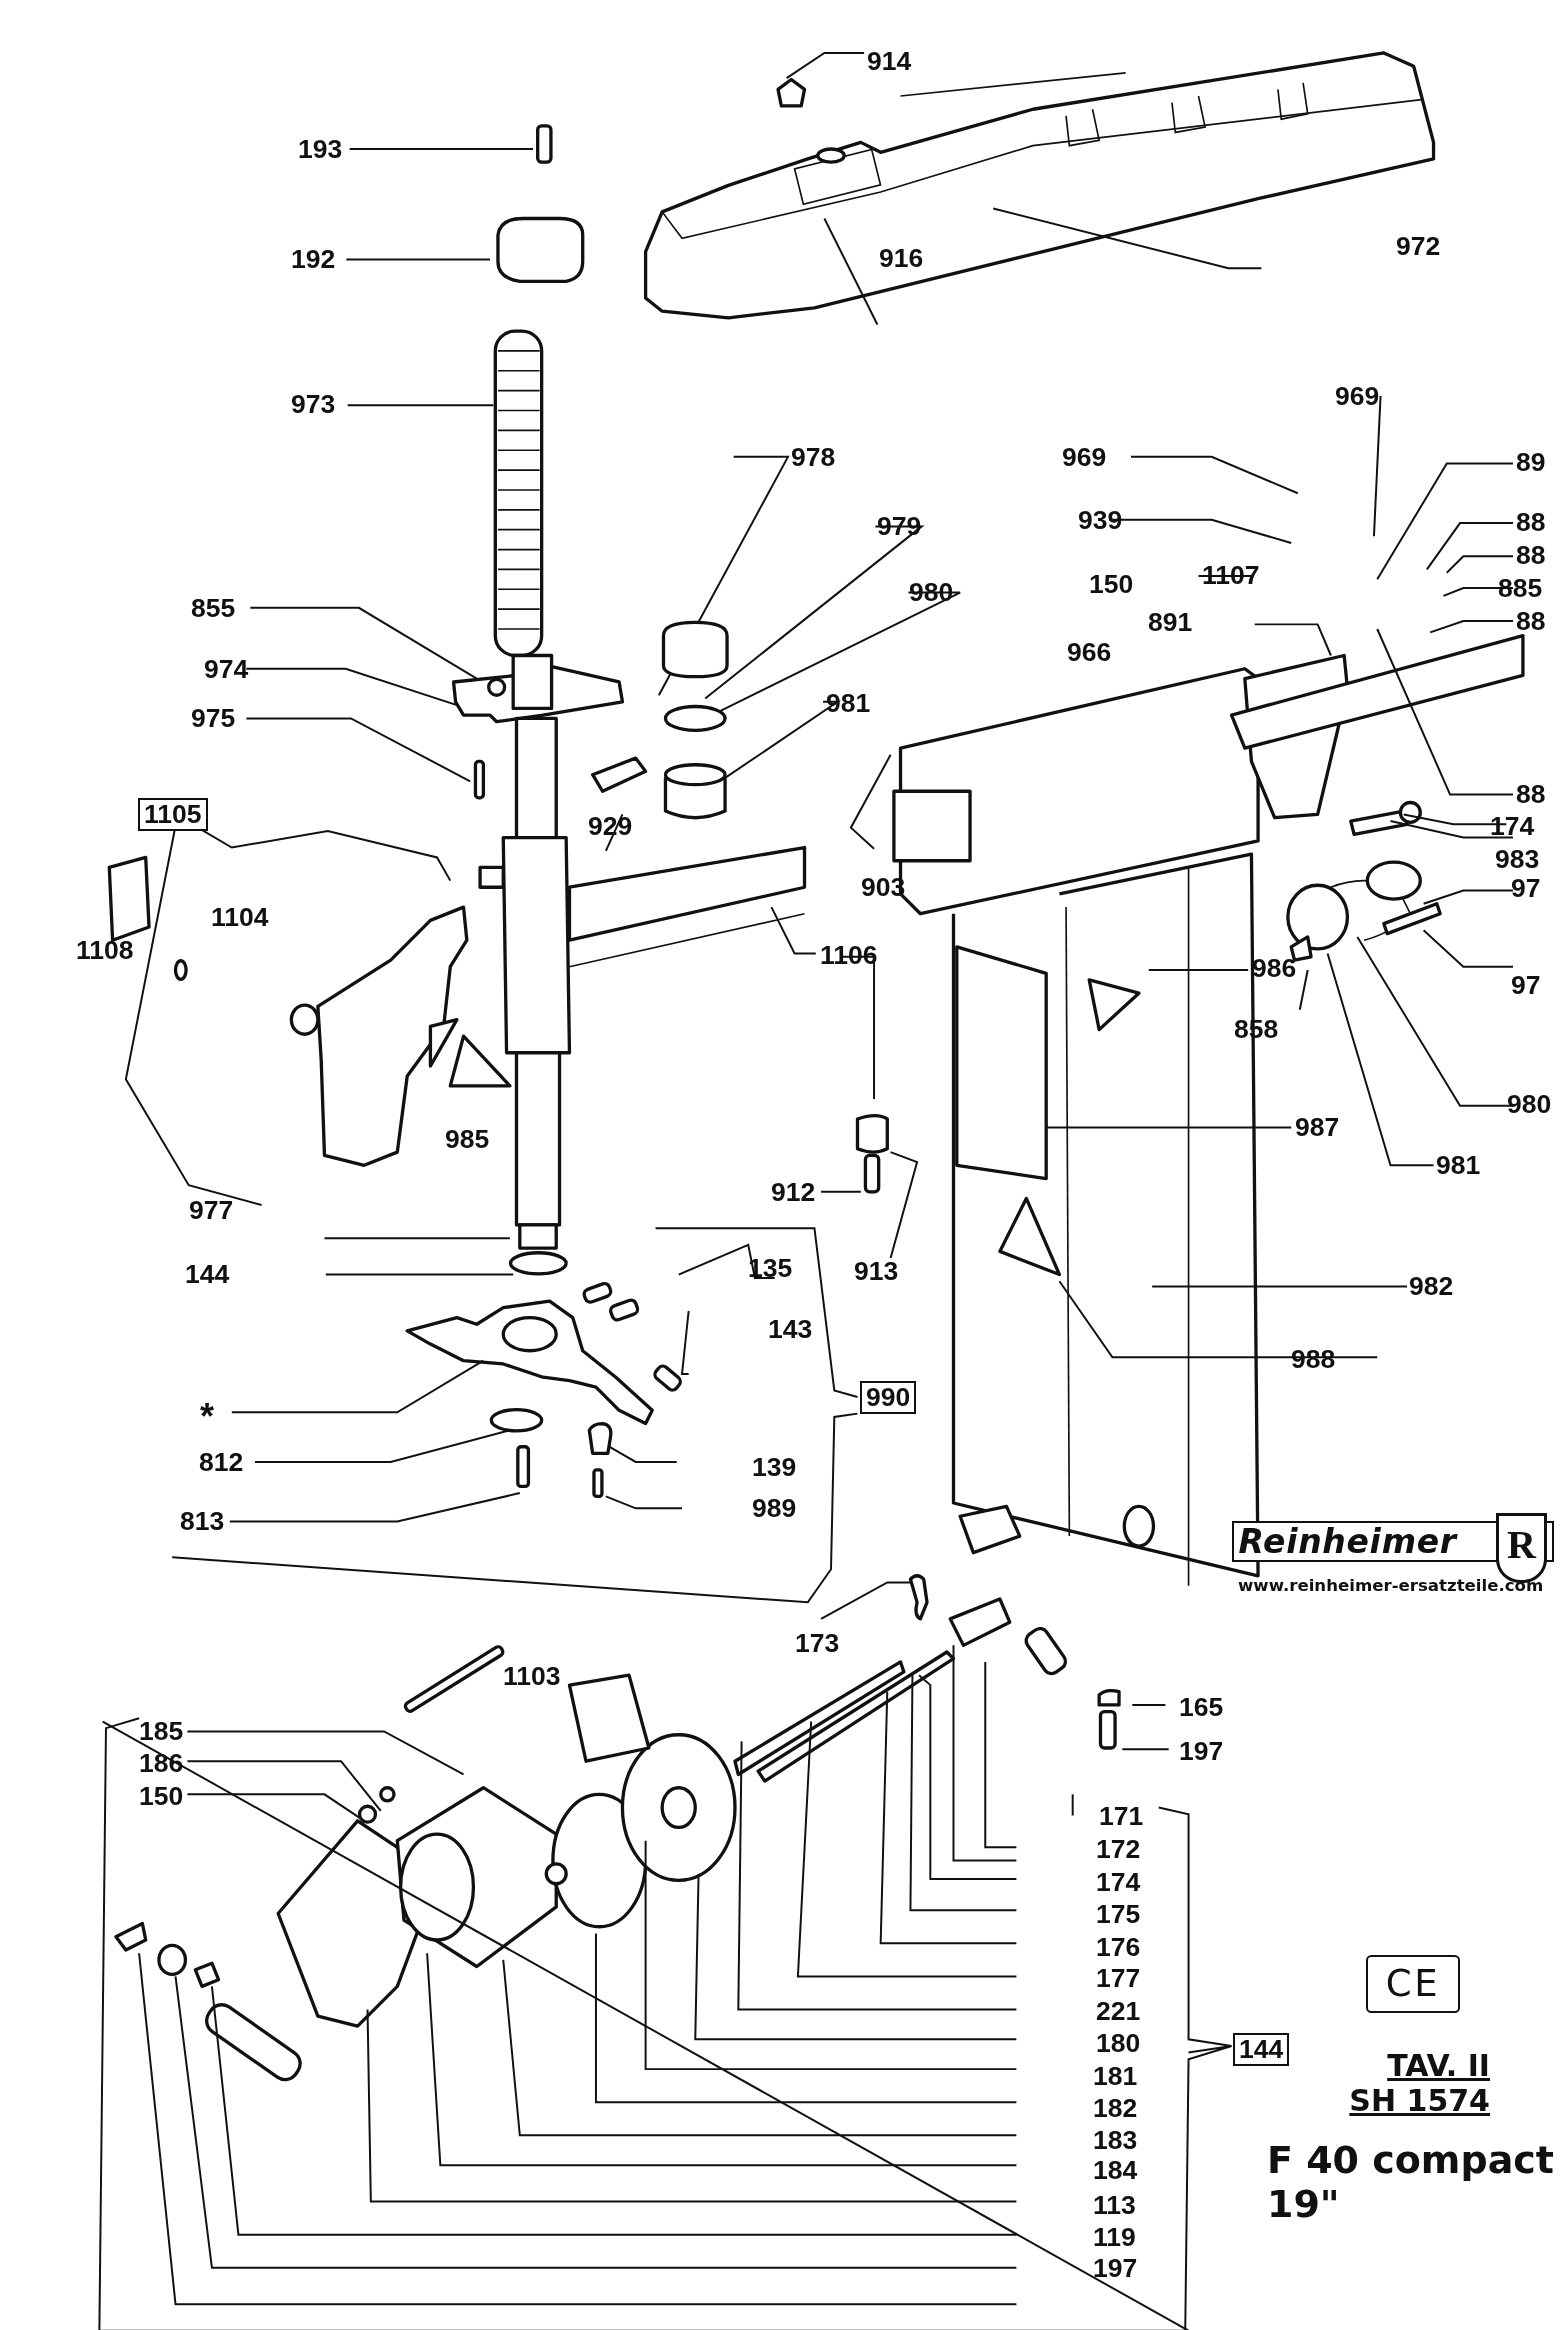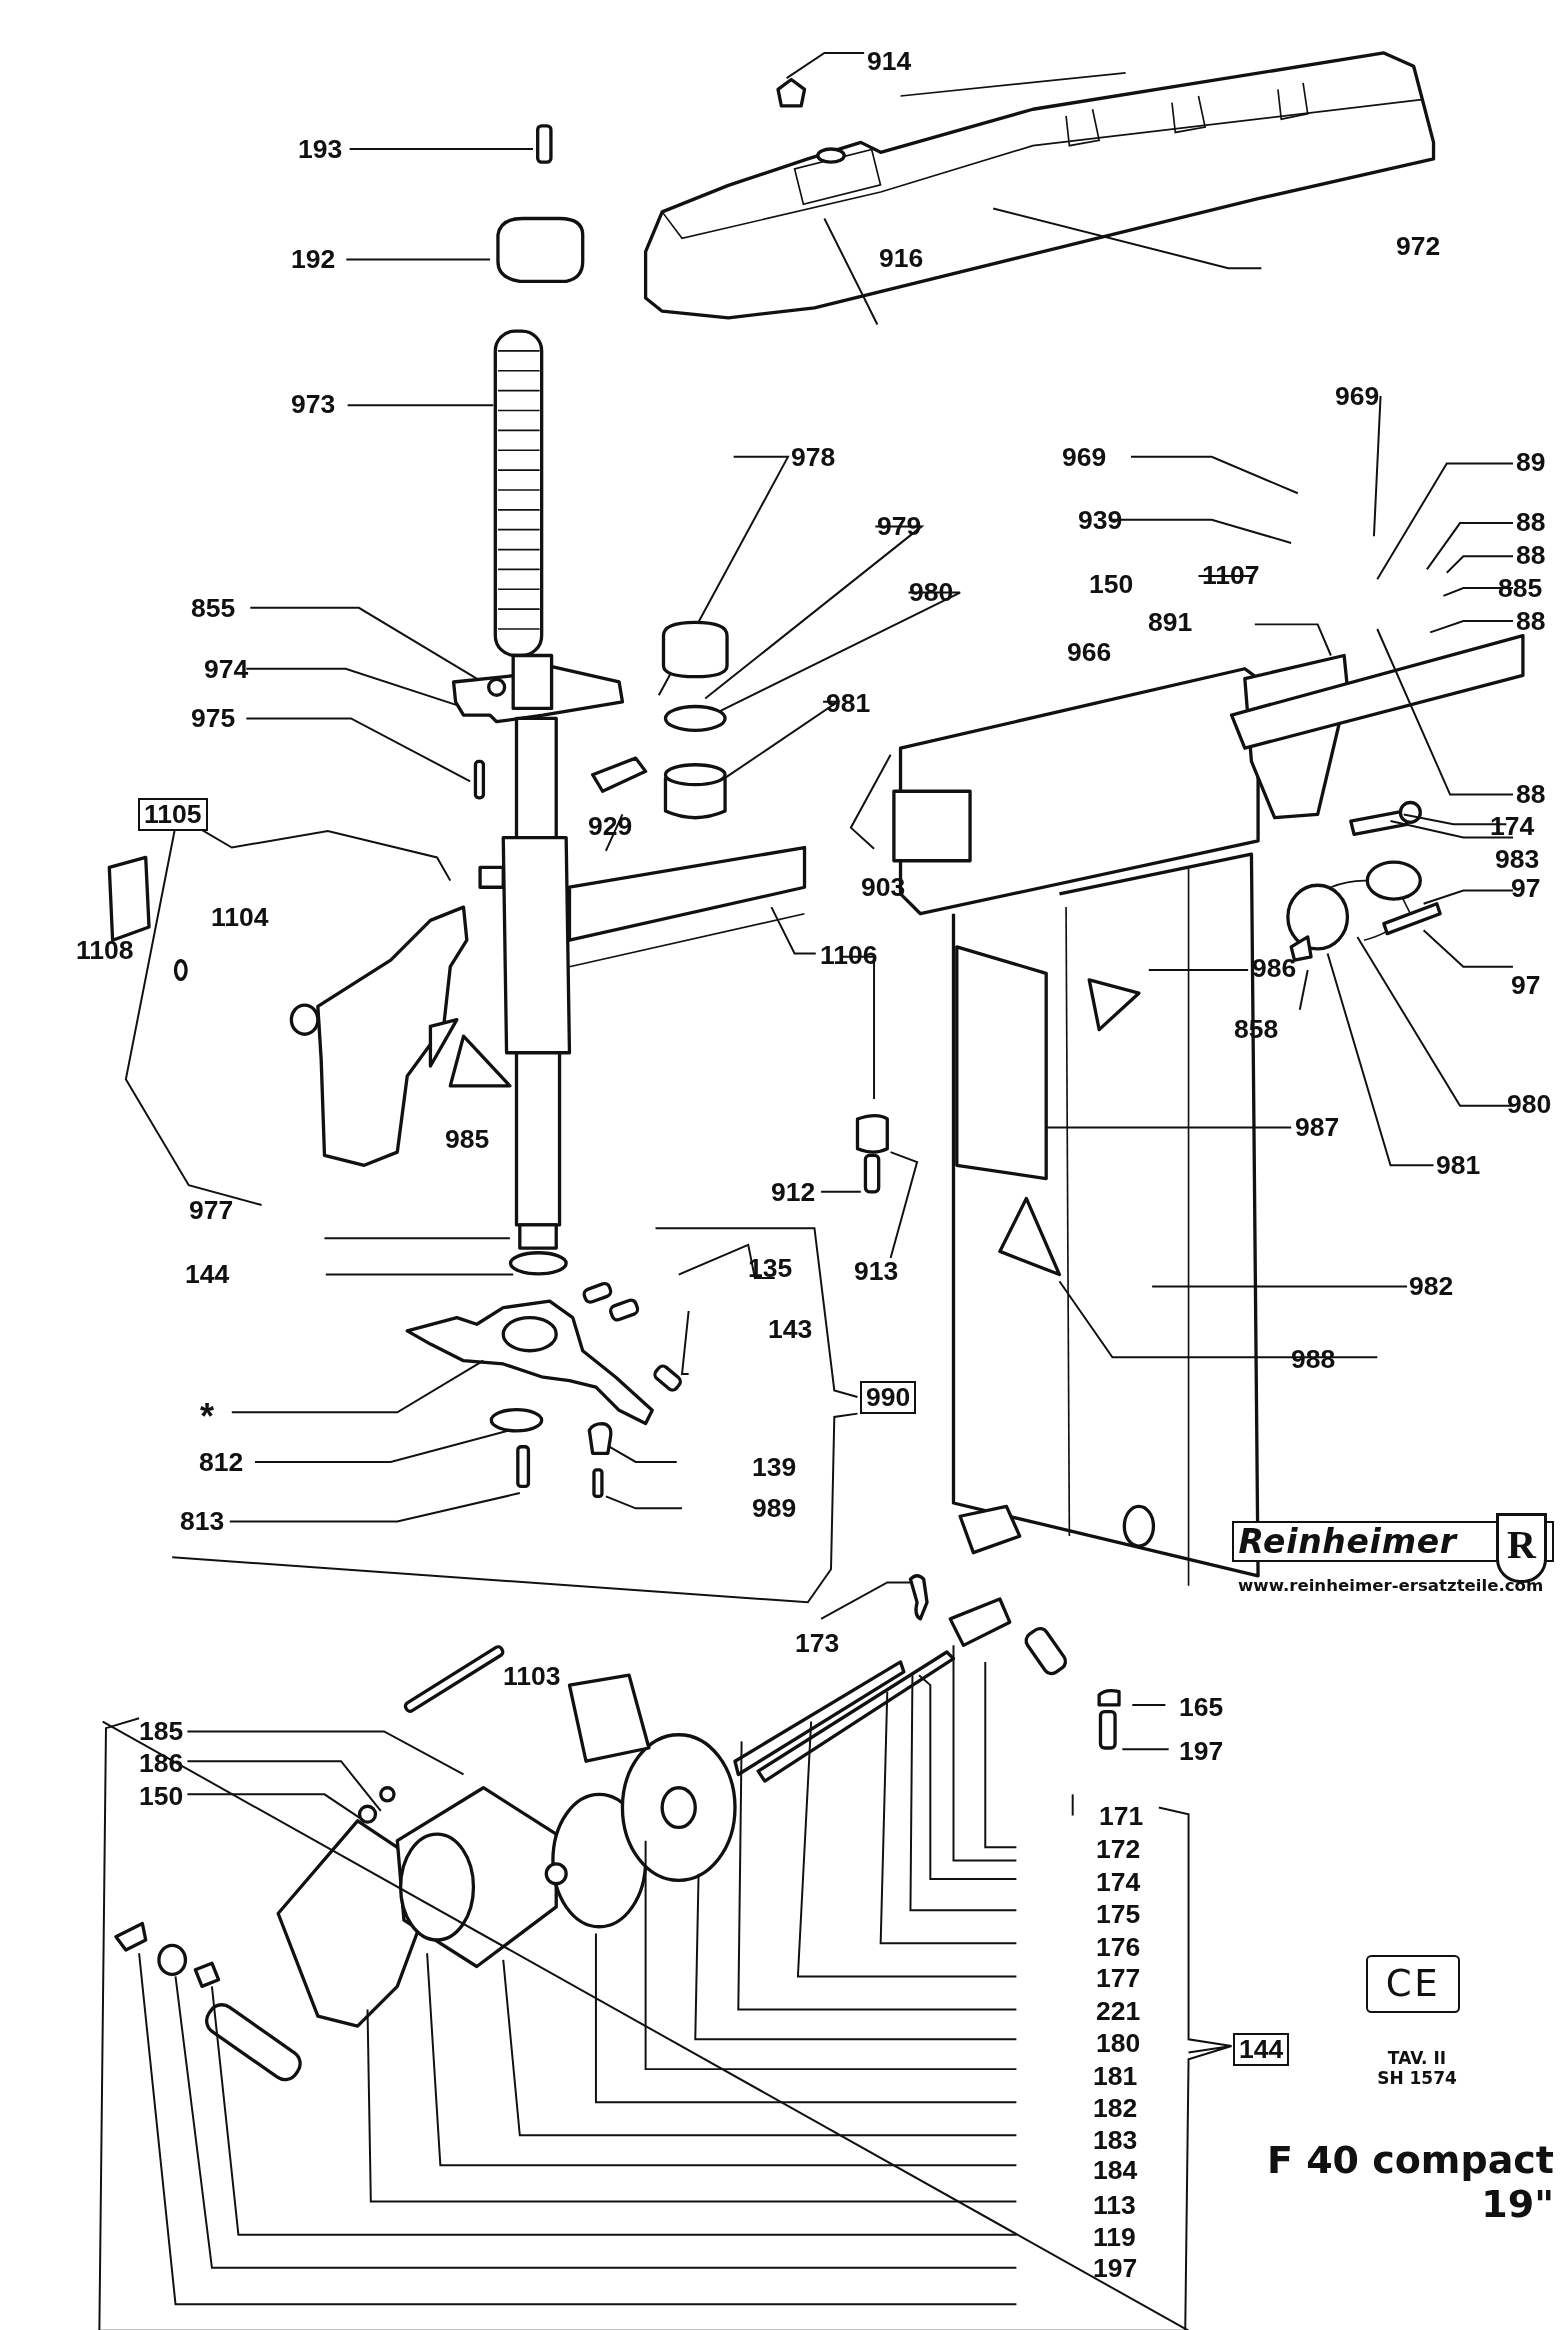--- a/index.html
+++ b/index.html
@@ -12,22 +12,22 @@
   .brand { position:absolute; left:1232px; top:1513px; width:324px; height:57px; }
   .brand-frame { position:absolute; left:0; top:8px; width:318px; height:37px; border:2px solid #111; background:#fff; }
   .brand-name { position:absolute; left:6.6px; top:9.3px; font-family:"DejaVu Sans", sans-serif;
                 font-weight:bold; font-style:italic; font-size:33px; letter-spacing:0.7px; }
   .brand-shield { position:absolute; left:264px; top:0; width:45px; height:64px;
                   border:3.3px solid #111; border-radius:0 0 24px 24px; background:#fff;
                   text-align:center; font-family:"Liberation Serif", serif; font-weight:bold; font-size:40px; line-height:57px; }
   .url { position:absolute; left:1238px; top:1576px; font-family:"DejaVu Sans", sans-serif; font-weight:bold; font-size:16.6px; }
   .ce { position:absolute; left:1366px; top:1955px; width:90px; height:54px; border:2px solid #111; border-radius:5.3px;
         font-family:"DejaVu Sans", sans-serif; font-size:37px; text-align:center; line-height:53px; letter-spacing:2.6px; }
-  .tav { position:absolute; left:1344px; top:2049px; font-family:"DejaVu Sans", sans-serif; font-weight:bold; font-size:17px; line-height:1.15; text-align:center; width:146px; }
-  .model { position:absolute; right:12px; top:2139px; font-family:"DejaVu Sans", sans-serif; font-weight:bold; font-size:38px; text-align:right; line-height:1.15; }
+  .tav { position:absolute; left:1344px; top:2049px; font-family:"DejaVu Sans", sans-serif; font-weight:bold; font-size:30px; line-height:1.15; text-align:right; width:146px;text-decoration:underline; }
+  .model { position:absolute; right:12px; top:2139px; font-family:"DejaVu Sans", sans-serif; font-weight:bold; font-size:38px; line-height:1.15; }
   svg .ln { stroke:#111; stroke-width:3; fill:none; }
   svg .pt { stroke:#111; stroke-width:5; fill:#fff; stroke-linejoin:round; }
   svg .thin { stroke:#111; stroke-width:2.5; fill:none; }
 </style>
 </head>
 <body>
 
 <div id="sheet">
 <svg width="1566" height="2330" viewBox="0 0 2365 3519">
 

